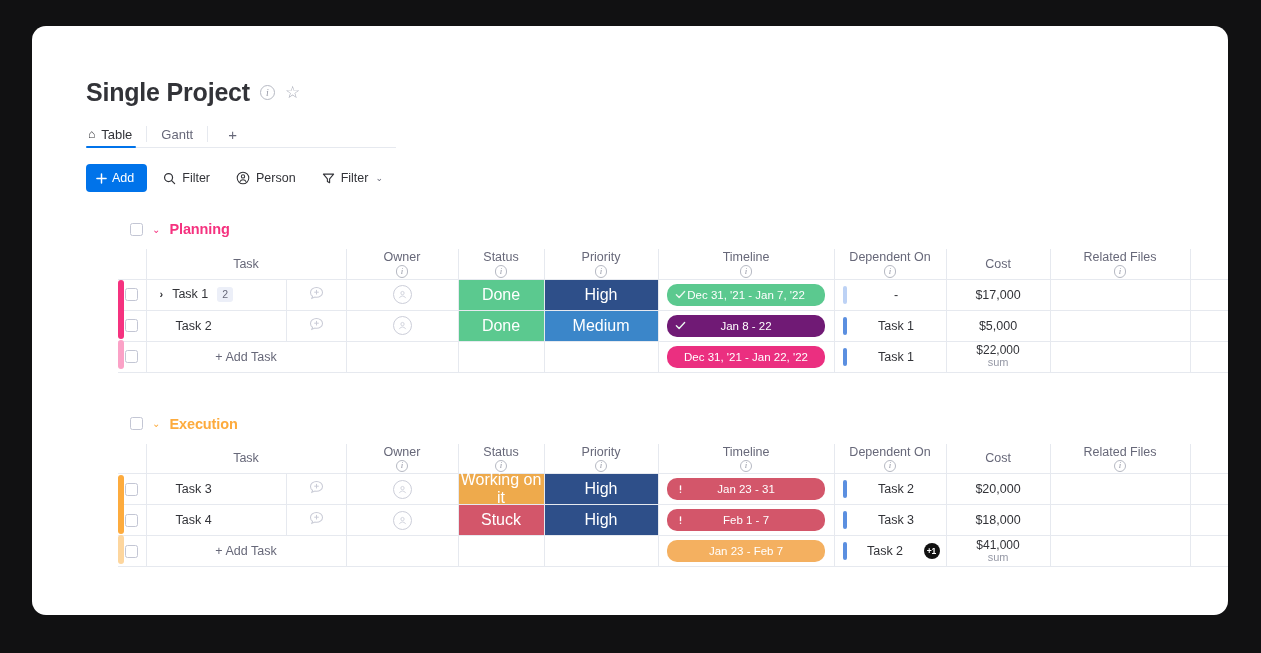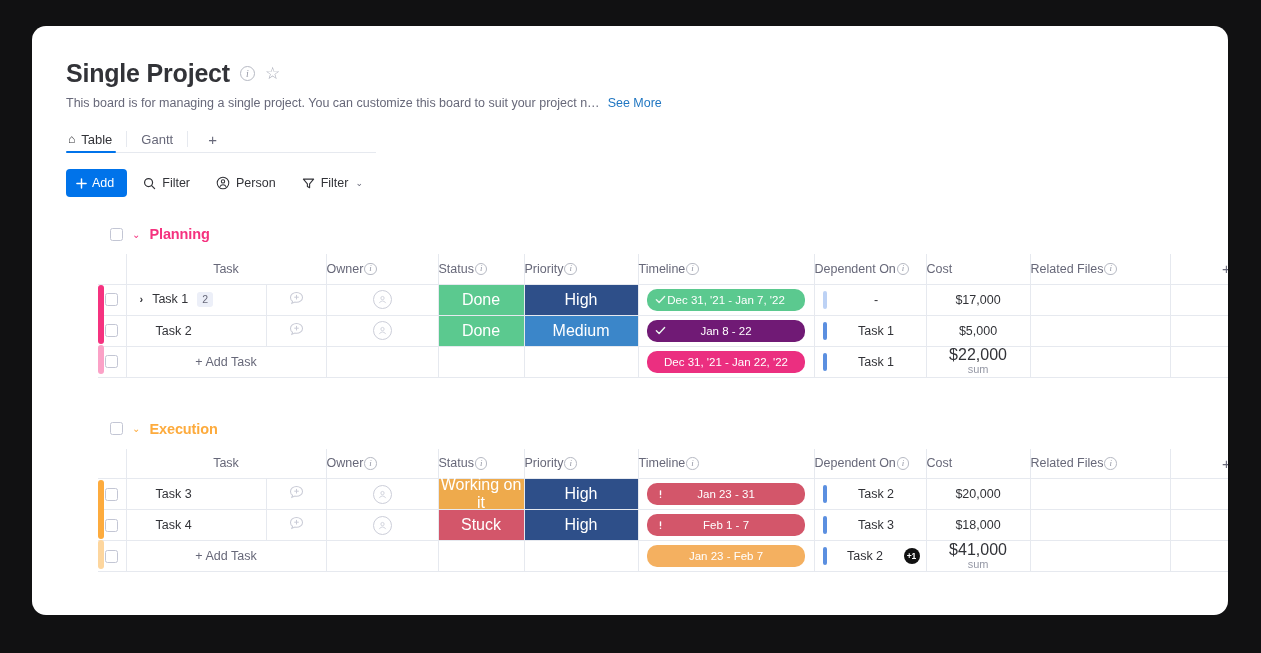--- a/index.html
+++ b/index.html
@@ -16,21 +16,22 @@
   .card {
     position: absolute;
     left: 32px; top: 26px;
     width: 1196px; height: 589px;
     background: #ffffff;
     border-radius: 14px;
     overflow: hidden;
   }
   .card-inner {
     position: absolute; inset: 0;
-    padding: 21px 0 0 0;
+    padding: 40px 0 0 0;
+    margin-left: 20px;
   }
 
   
   .board-head { padding: 14px 0 0 34px; }
   .title-row { display: flex; align-items: center; gap: 10px; }
   .board-title {
     font-size: 25px; font-weight: 700; color: #323338;
     letter-spacing: -0.2px; line-height: 1;
   }
   .info-circle {
@@ -123,21 +124,21 @@
     padding: 0;
     font-weight: 400;
   }
   table.board th {
     color: #676879; font-size: 12.5px; font-weight: 400;
     border-top: none;
     background: #fff;
   }
   table.board th.first, table.board td.first { border-left: none; }
   table.board th.last, table.board td.last { border-right: none; }
-  .th-in { display: flex; align-items: center; justify-content: flex-start; gap: 1px; }
+  .th-in { display: flex; align-items: center; justify-content: flex-start; gap: 1px; flex-direction: column; }
   .th-in .info-circle { width: 12.5px; height: 12.5px; font-size: 9px; }
 
   
   .c-chk   { width: 28px; }
   .c-task  { width: 140px; }
   .c-cmt   { width: 60px; }
   .c-owner { width: 112px; }
   .c-status{ width: 86px; }
   .c-prio  { width: 114px; }
   .c-time  { width: 176px; }
@@ -177,21 +178,21 @@
   .dep-cell { display: flex; align-items: center; height: 30px; padding-left: 8px; position: relative; }
   .dep-bar { width: 4px; height: 18px; border-radius: 2px; flex: none; }
   .dep-txt { flex: 1; text-align: center; font-size: 12.5px; }
   .plus-badge {
     width: 16px; height: 16px; border-radius: 50%;
     background: #111; color: #fff; font-size: 8.5px;
     display: flex; align-items: center; justify-content: center;
     margin-right: 6px; flex: none; font-weight: 700;
   }
   .cost-sum { line-height: 1.05; }
-  .cost-sum .v { font-size: 16px; }
+  .cost-sum .v { font-size: 12px; }
   .cost-sum .s { font-size: 11px; color: #9699a6; }
   .col-plus { font-size: 15px; color: #676879; cursor: pointer; }
 
   .avatar-ph {
     width: 19px; height: 19px; border-radius: 50%;
     border: 1px solid #ccced9; display:flex; align-items:center; justify-content:center;
   }
   .cmt-icon { color: #c9cbd6; }
 </style>
 </head>
@@ -200,24 +201,20 @@
 <div class="page-bg"></div>
 
 <div class="card">
   <div class="card-inner">
 
     <div class="board-head">
       <div class="title-row">
         <div class="board-title">Single Project</div>
         <div class="info-circle">i</div>
         <div class="star-icon">☆</div>
-      </div>
-      <div class="board-desc-row">
-        <span>This board is for managing a single project. You can customize this board to suit your project n…</span>
-        <span class="see-more">See More</span>
       </div>
     </div>
 
     <div class="tabs">
       <div class="tab active">
         <span class="home-glyph">⌂</span>
         <span>Table</span>
       </div>
       <div class="tab-sep"></div>
       <div class="tab">

